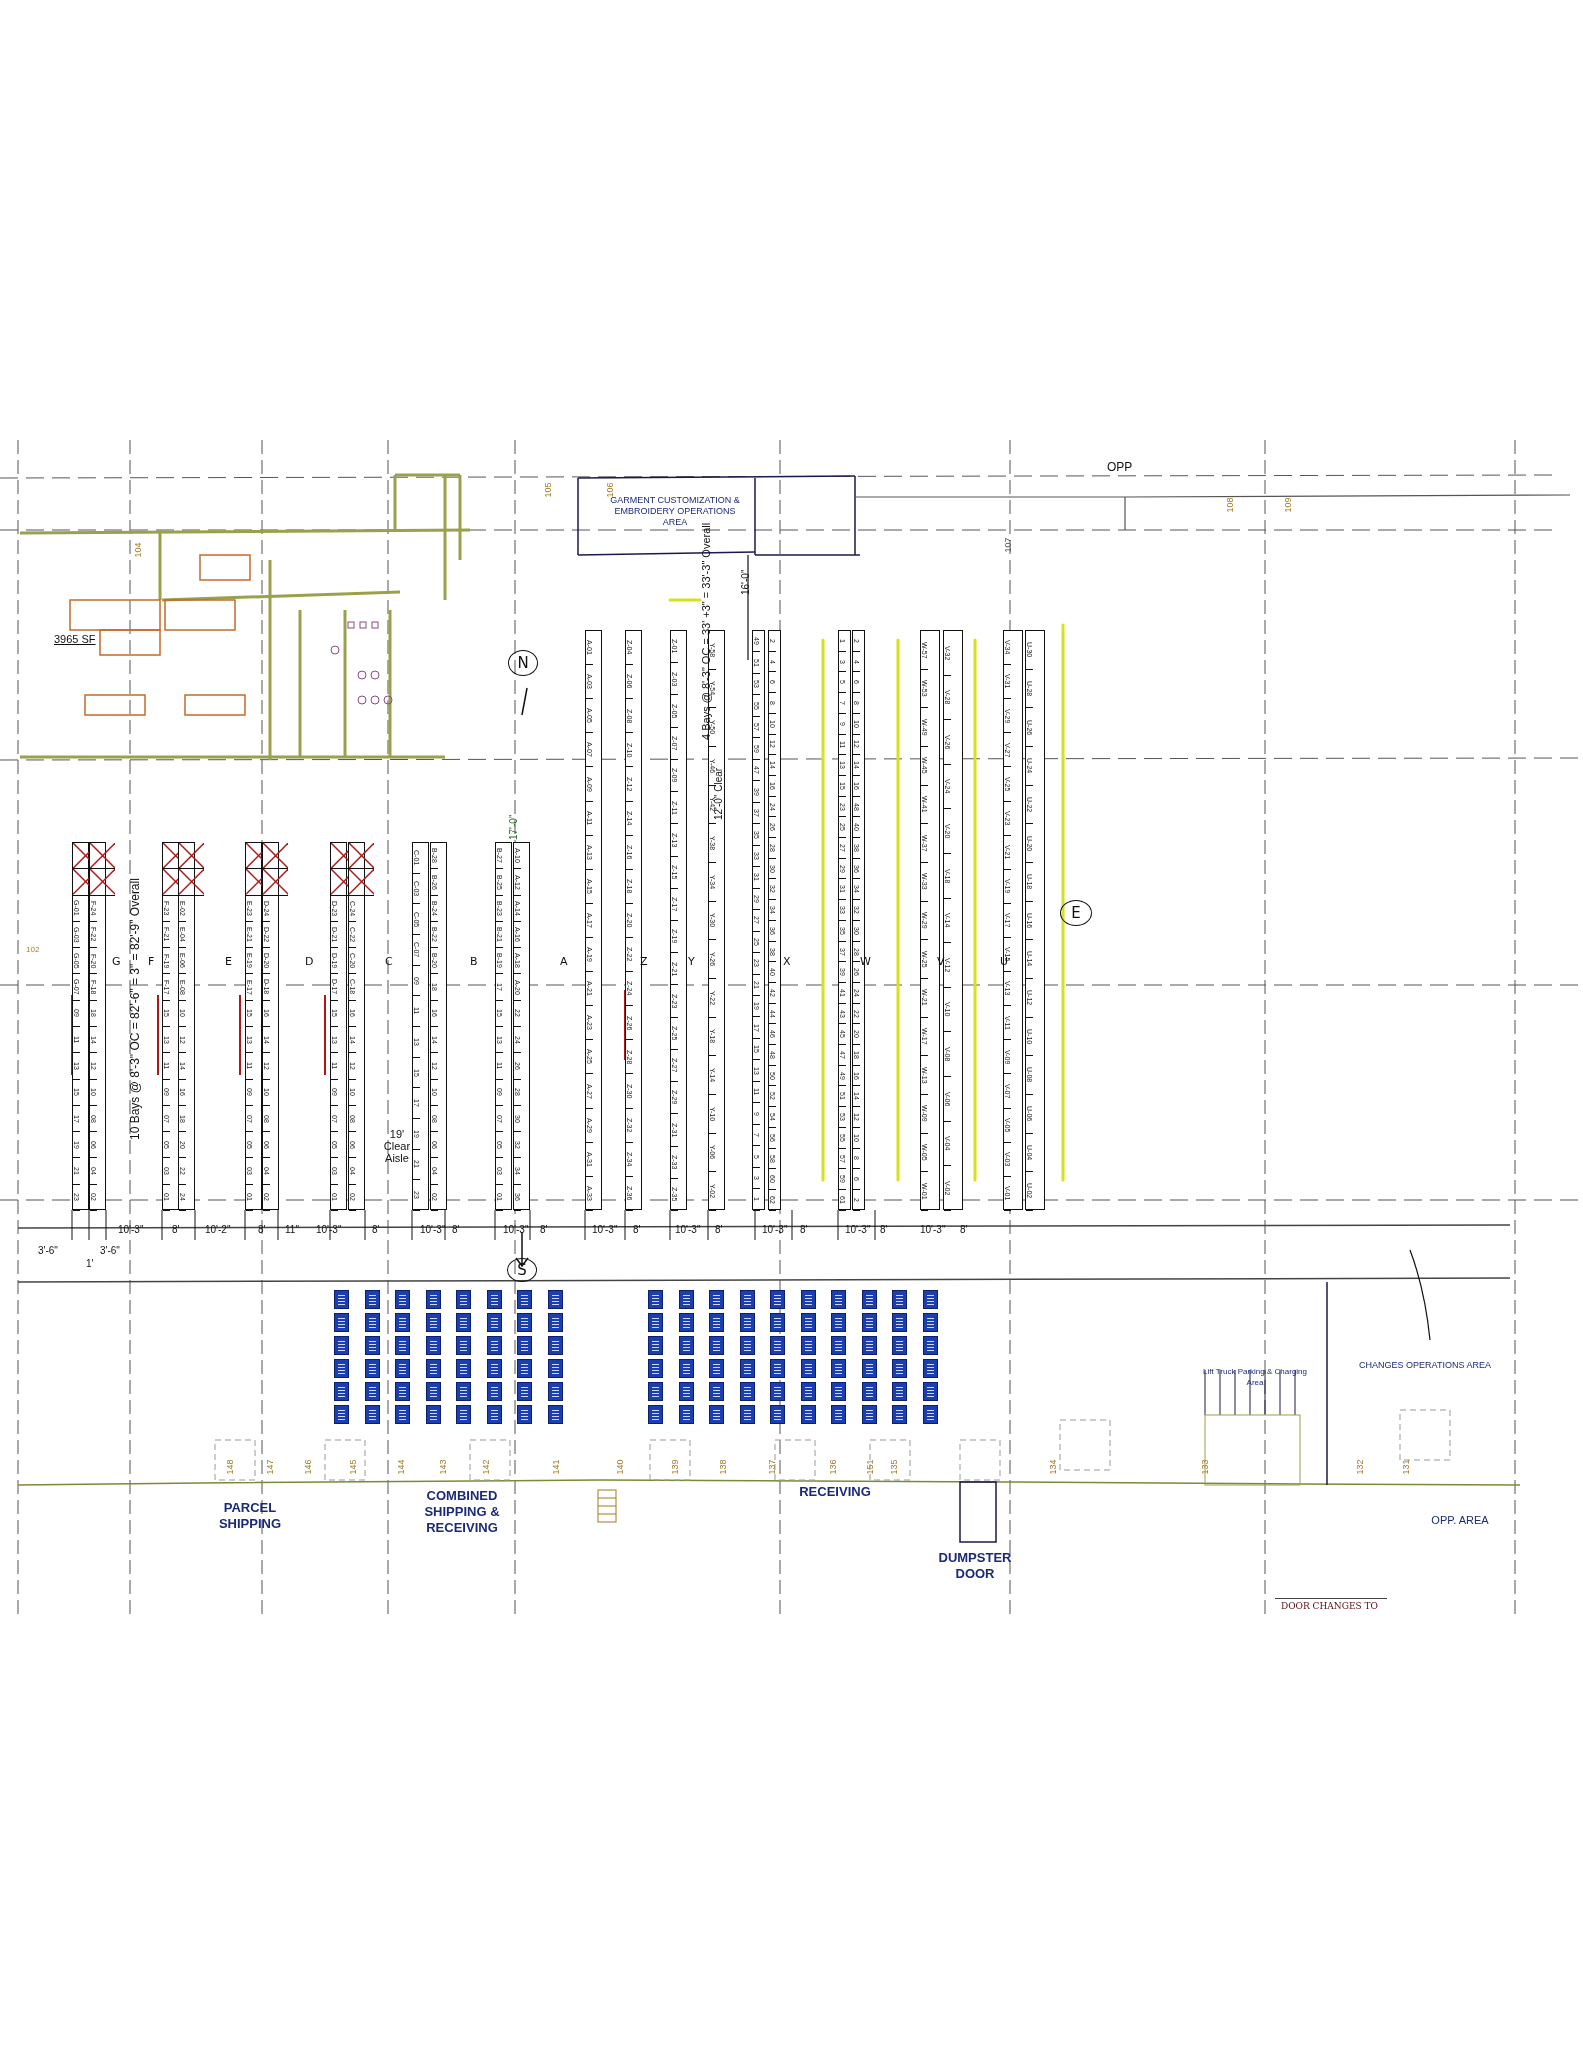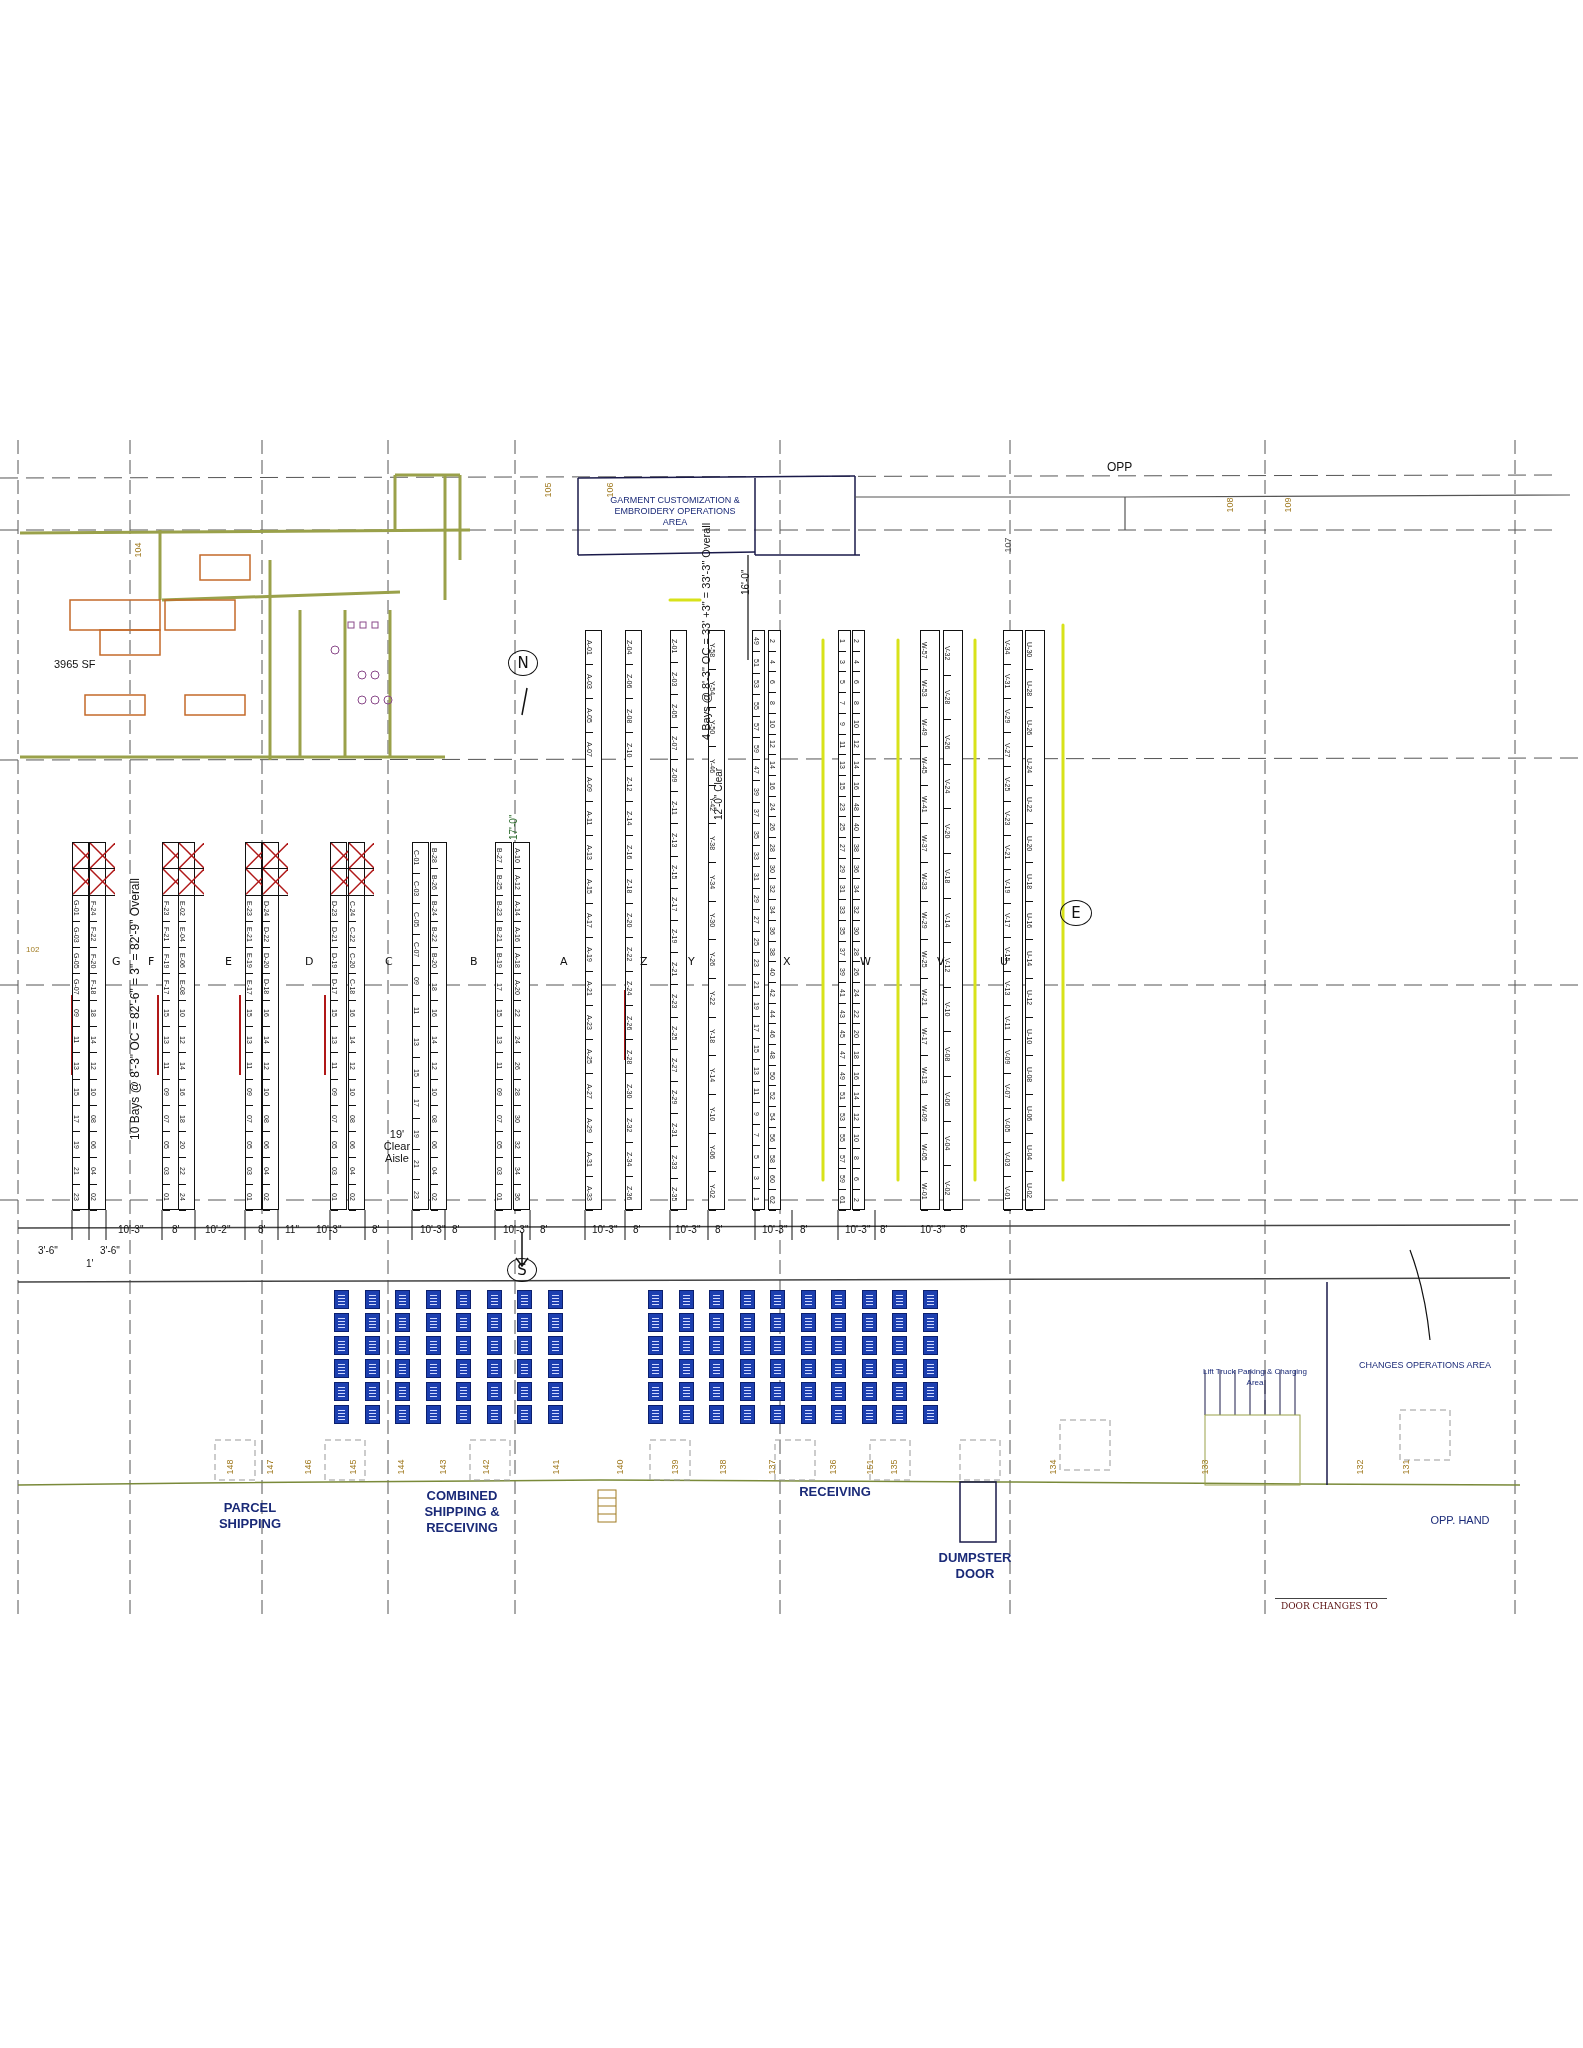--- a/index.html
+++ b/index.html
@@ -827,21 +827,21 @@
     <div class="pallet" style="left: 922.5px; top: 1290px;"></div>
     <div class="pallet" style="left: 922.5px; top: 1313px;"></div>
     <div class="pallet" style="left: 922.5px; top: 1336px;"></div>
     <div class="pallet" style="left: 922.5px; top: 1359px;"></div>
     <div class="pallet" style="left: 922.5px; top: 1382px;"></div>
     <div class="pallet" style="left: 922.5px; top: 1405px;"></div>
   </div>
 
 <div class="lbl-black" style="left:1107px;top:460px;font-size:12px;">OPP</div>
 <div class="lbl-small" style="left:605px;top:495px;width:140px;font-weight:normal;">GARMENT CUSTOMIZATION &amp; EMBROIDERY OPERATIONS AREA</div>
-<div class="lbl-black" style="left:54px;top:658px;font-size:11px;">3965 SF</div>
+<div class="lbl-black" style="left:54px;top:633px;font-size:11px;text-decoration:underline;">3965 SF</div>
 
 <div class="room-num" style="left:130px;top:545px;">104</div>
 <div class="room-num" style="left:540px;top:485px;">105</div>
 <div class="room-num" style="left:602px;top:485px;">106</div>
 <div class="room-num" style="left:1000px;top:540px;color:#555;">107</div>
 <div class="room-num" style="left:1222px;top:500px;">108</div>
 <div class="room-num" style="left:1280px;top:500px;">109</div>
 <div class="lbl-black" style="left:26px;top:945px;font-size:8px;color:#a07a20;">102</div>
 
 <div class="circle-lbl" style="left:508px;top:650px;width:28px;height:24px;font-size:15px;line-height:24px;">N</div>
@@ -879,21 +879,21 @@
     <span class="dim" style="left: 845px; top: 1224px; font-size: 10px;">10'-3"</span>
     <span class="dim" style="left: 880px; top: 1224px; font-size: 10px;">8'</span>
     <span class="dim" style="left: 920px; top: 1224px; font-size: 10px;">10'-3"</span>
     <span class="dim" style="left: 960px; top: 1224px; font-size: 10px;">8'</span>
   </div>
 
 <div class="lbl-blue" style="left:205px;top:1500px;width:90px;">PARCEL SHIPPING</div>
 <div class="lbl-blue" style="left:412px;top:1488px;width:100px;">COMBINED SHIPPING &amp; RECEIVING</div>
 <div class="lbl-blue" style="left:785px;top:1484px;width:100px;">RECEIVING</div>
 <div class="lbl-blue" style="left:930px;top:1550px;width:90px;">DUMPSTER DOOR</div>
-<div class="lbl-blue" style="left:1430px;top:1512px;width:60px;font-weight:normal;font-size:11px;">OPP. HAND</div>
+<div class="lbl-blue" style="left:1430px;top:1512px;width:60px;font-weight:normal;font-size:11px;">OPP. AREA</div>
 <div class="lbl-small" style="left:1350px;top:1360px;width:150px;">CHANGES OPERATIONS AREA</div>
 <div class="lbl-small" style="left:1200px;top:1366px;width:110px;font-size:8px;">Lift Truck Parking &amp; Charging Area</div>
 
 <div id="docknums">
     <span class="room-num" style="left: 222px; top: 1462px;">148</span>
     <span class="room-num" style="left: 262px; top: 1462px;">147</span>
     <span class="room-num" style="left: 300px; top: 1462px;">146</span>
     <span class="room-num" style="left: 345px; top: 1462px;">145</span>
     <span class="room-num" style="left: 393px; top: 1462px;">144</span>
     <span class="room-num" style="left: 435px; top: 1462px;">143</span>

